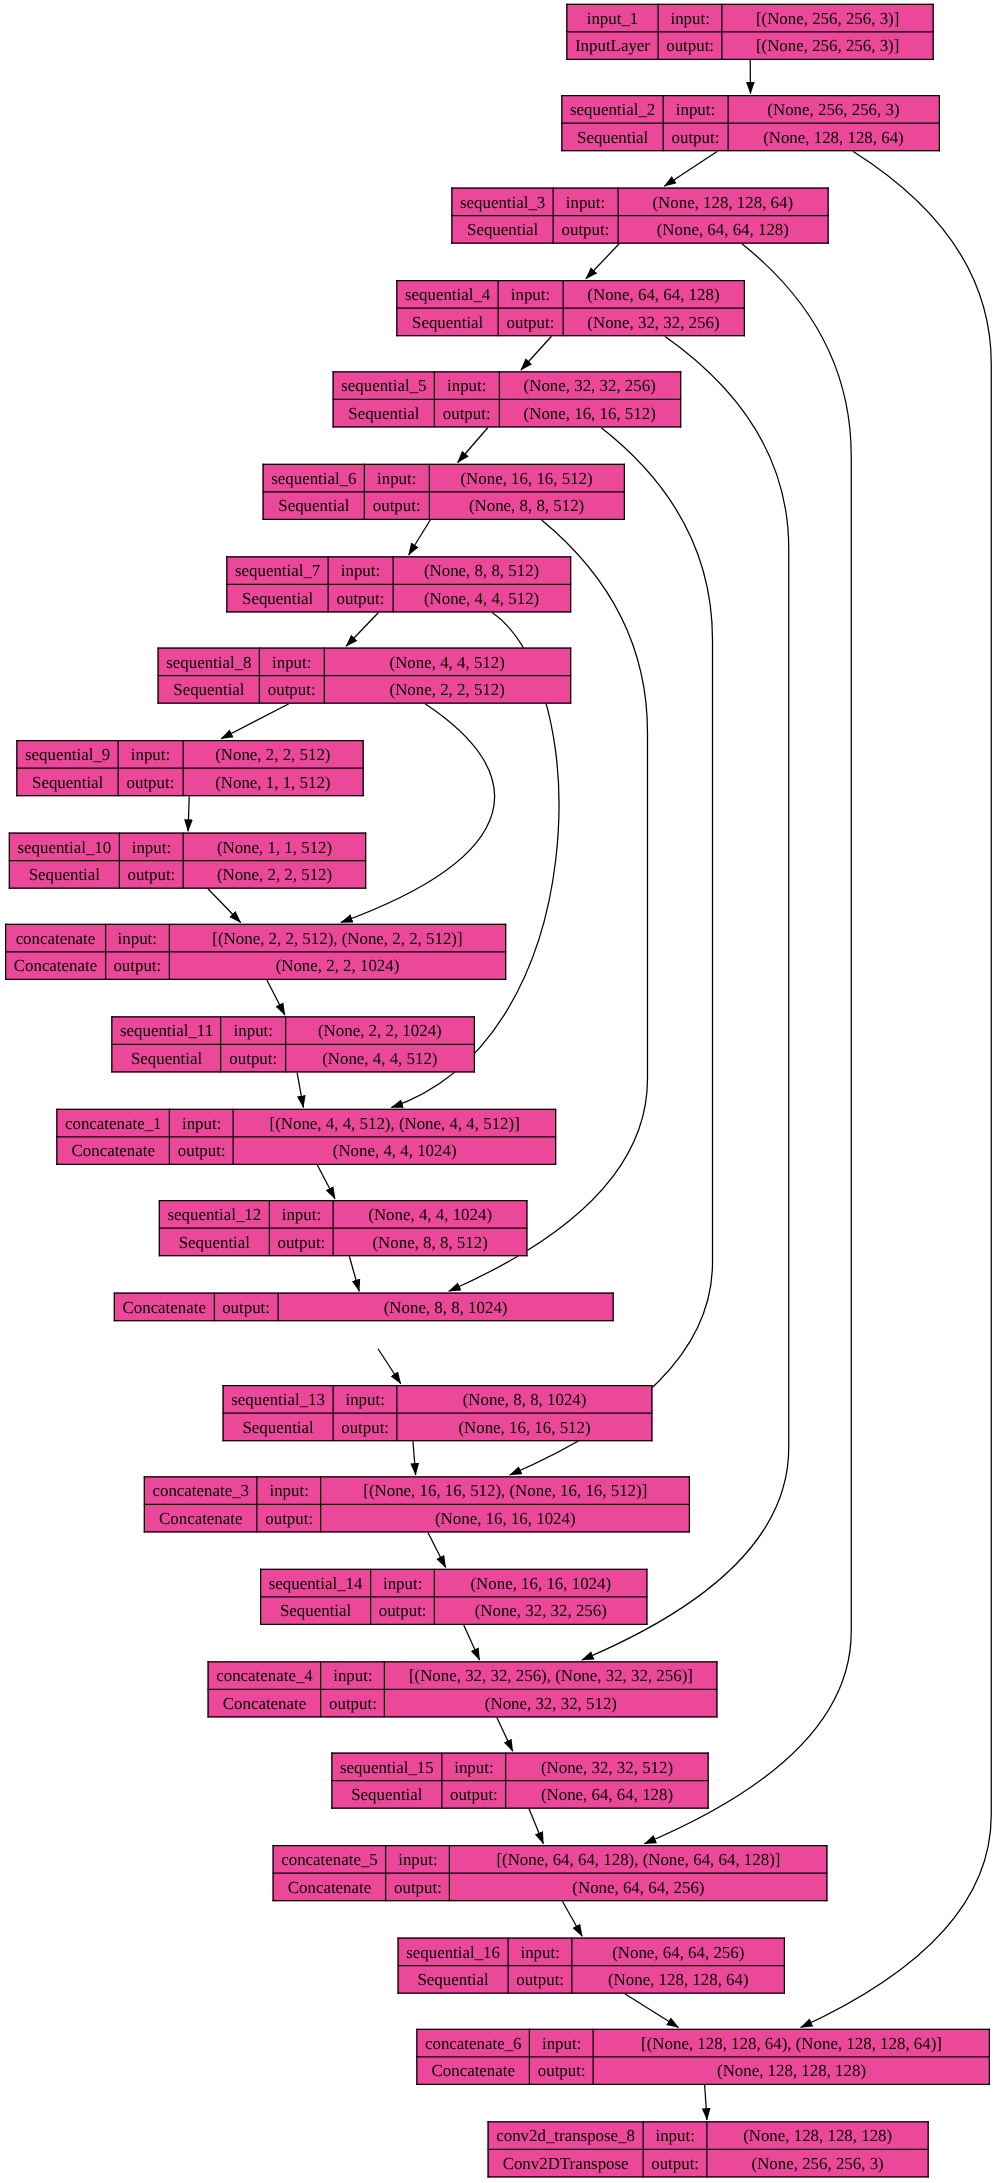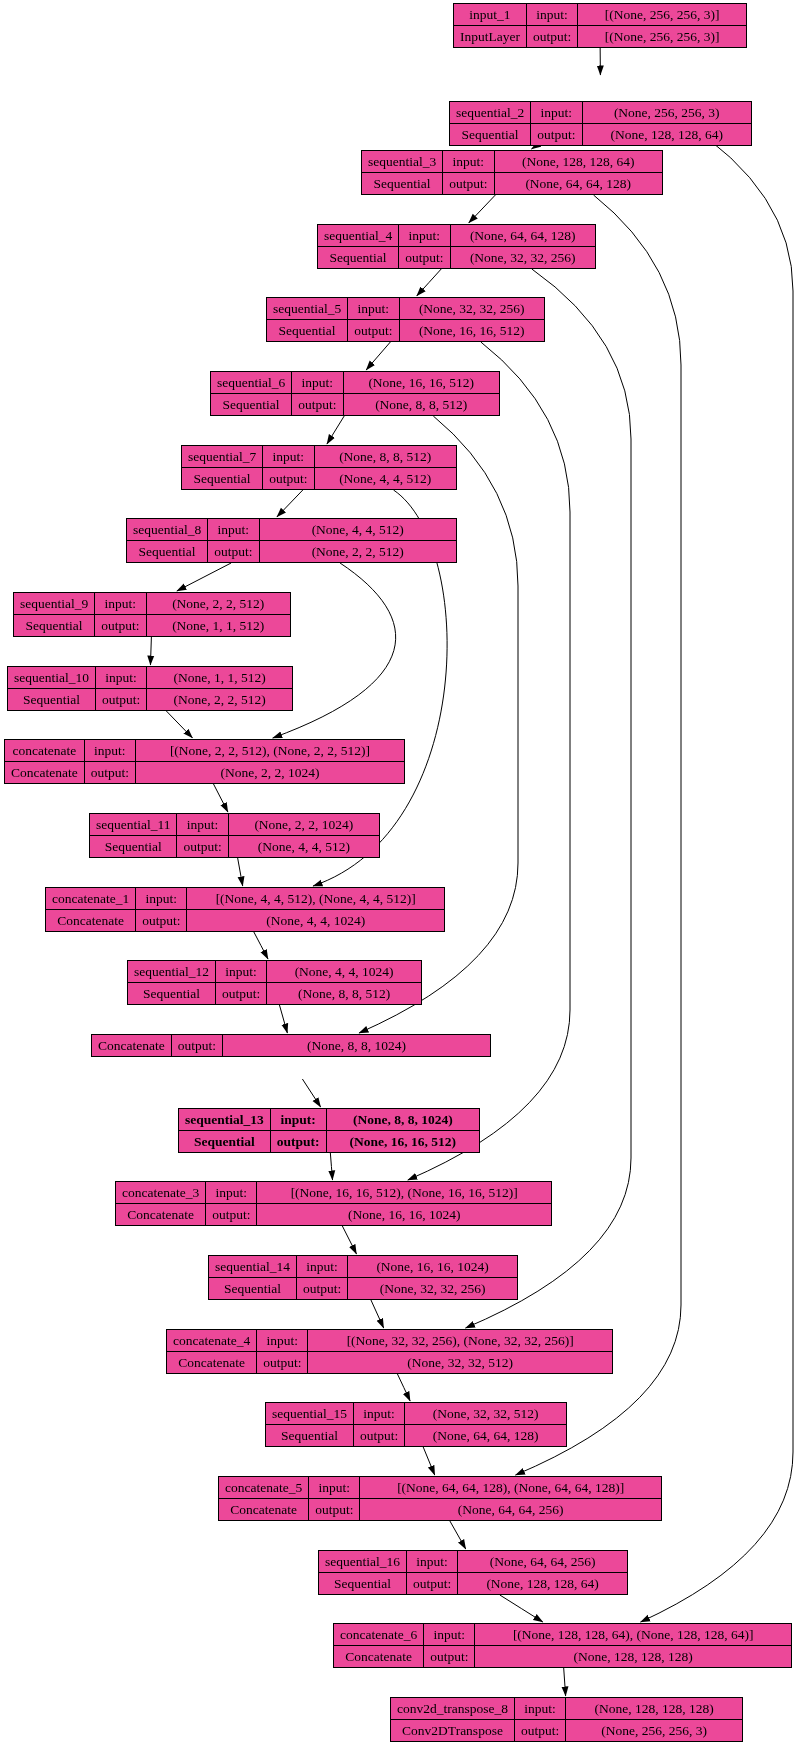--- a/index.html
+++ b/index.html
@@ -90,21 +90,21 @@
       <td class="c-label">input:</td>
       <td class="c-shape">[(None, 256, 256, 3)]</td>
     </tr>
     <tr>
       <td class="c-name">InputLayer</td>
       <td class="c-label">output:</td>
       <td class="c-shape">[(None, 256, 256, 3)]</td>
     </tr>
   </tbody>
     </table>
-    <table class="node" style="left: 449px; top: 76px; width: 303px; margin-top: 25px;">
+    <table class="node" style="left: 449px; top: 76px; width: 303px;">
     <tbody>
         <tr>
       <td class="c-name">sequential_2</td>
       <td class="c-label">input:</td>
       <td class="c-shape">(None, 256, 256, 3)</td>
     </tr>
     <tr>
       <td class="c-name">Sequential</td>
       <td class="c-label">output:</td>
       <td class="c-shape">(None, 128, 128, 64)</td>
@@ -281,21 +281,21 @@
     </table>
     <table class="node" style="left: 91px; top: 1034px; width: 400px;">
     <tbody>
     <tr>
       <td class="c-name">Concatenate</td>
       <td class="c-label">output:</td>
       <td class="c-shape">(None, 8, 8, 1024)</td>
     </tr>
   </tbody>
     </table>
-    <table class="node" style="left: 178px; top: 1108px; width: 302px; font-weight: bold;">
+    <table class="node" style="left: 178px; top: 1108px; width: 344px;">
     <tbody>
         <tr>
       <td class="c-name">sequential_13</td>
       <td class="c-label">input:</td>
       <td class="c-shape">(None, 8, 8, 1024)</td>
     </tr>
     <tr>
       <td class="c-name">Sequential</td>
       <td class="c-label">output:</td>
       <td class="c-shape">(None, 16, 16, 512)</td>
@@ -323,21 +323,21 @@
       <td class="c-label">input:</td>
       <td class="c-shape">(None, 16, 16, 1024)</td>
     </tr>
     <tr>
       <td class="c-name">Sequential</td>
       <td class="c-label">output:</td>
       <td class="c-shape">(None, 32, 32, 256)</td>
     </tr>
   </tbody>
     </table>
-    <table class="node" style="left: 166px; top: 1329px; width: 447px;">
+    <table class="node" style="left: 166px; top: 1329px; width: 408px;">
     <tbody>
         <tr>
       <td class="c-name">concatenate_4</td>
       <td class="c-label">input:</td>
       <td class="c-shape">[(None, 32, 32, 256), (None, 32, 32, 256)]</td>
     </tr>
     <tr>
       <td class="c-name">Concatenate</td>
       <td class="c-label">output:</td>
       <td class="c-shape">(None, 32, 32, 512)</td>

